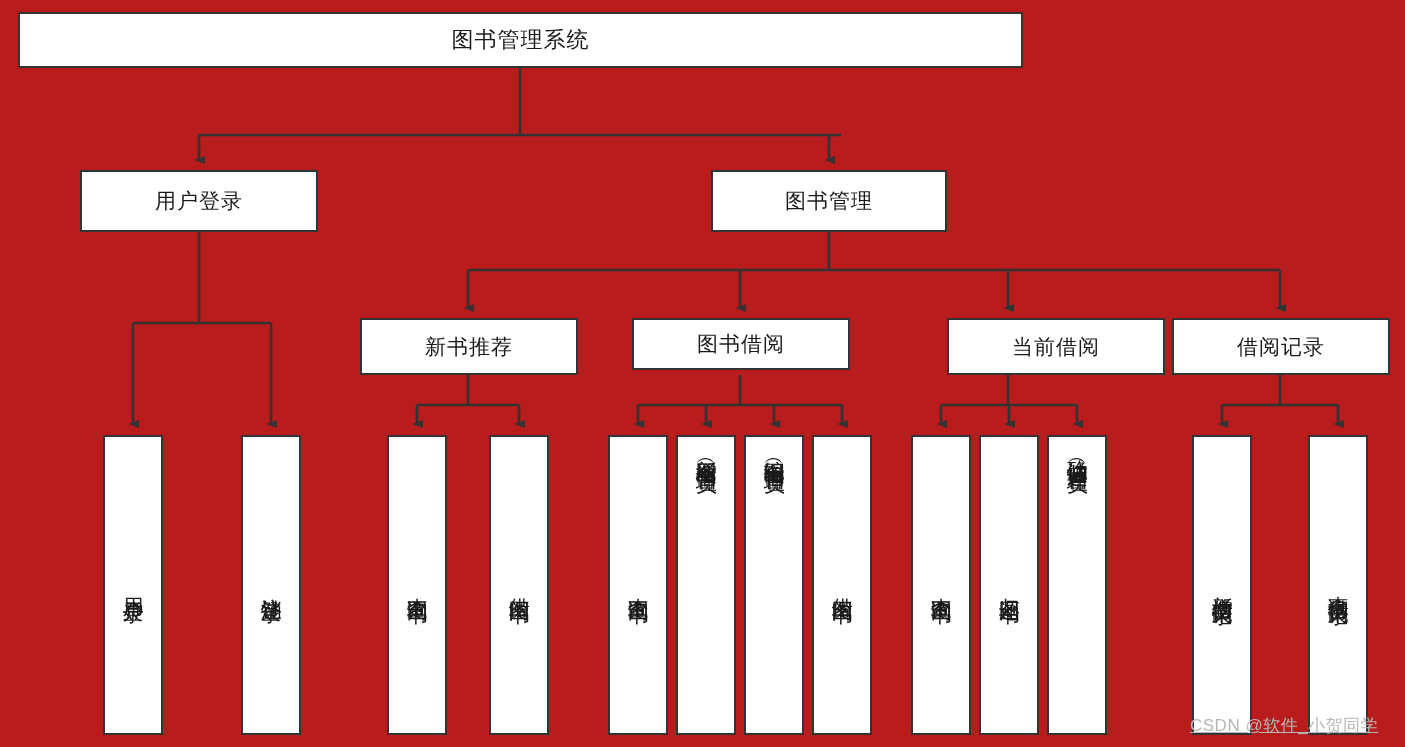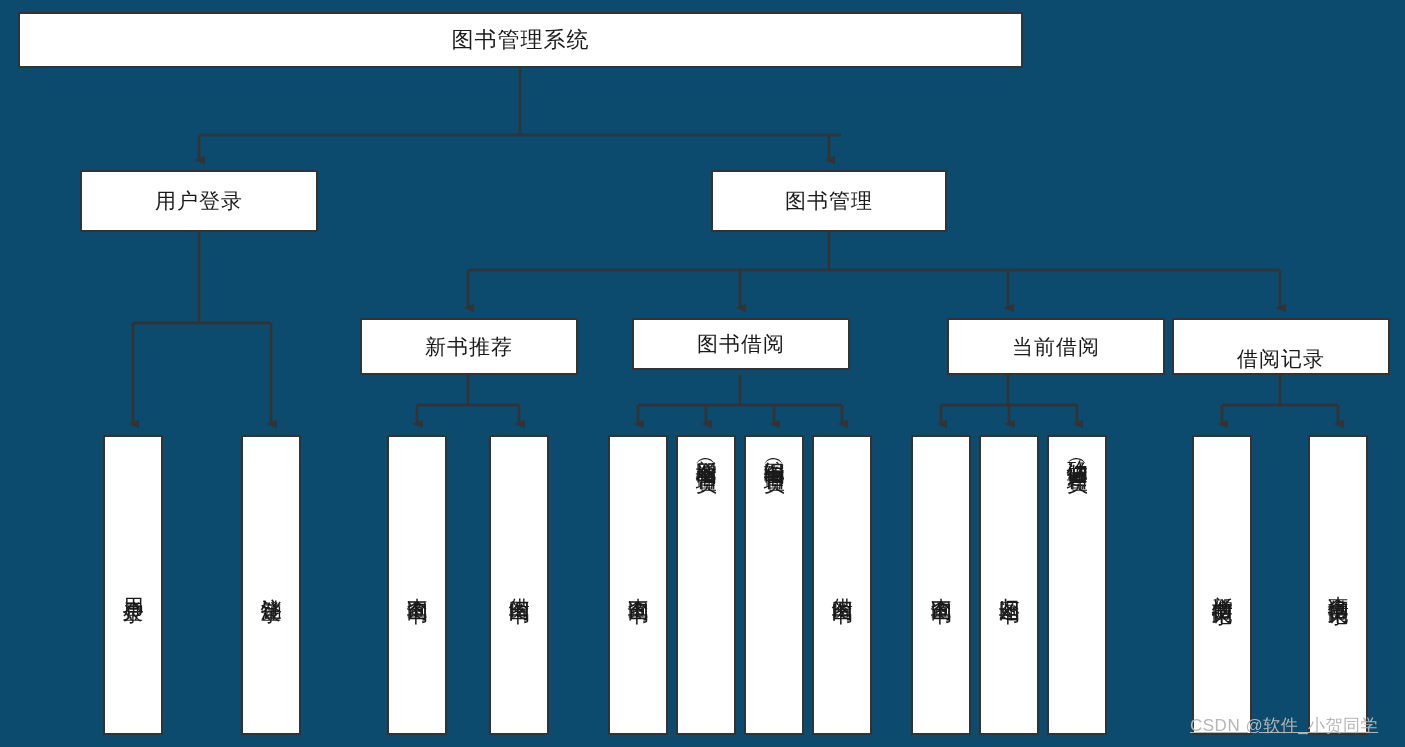--- a/index.html
+++ b/index.html
@@ -8,21 +8,21 @@
     padding: 0;
     background: #ffffff;
   }
   body {
     font-family: "Liberation Sans", "DejaVu Sans", sans-serif;
   }
   #canvas {
     position: relative;
     width: 1405px;
     height: 747px;
-    background: #0c4a6e;
+    background: #b91c1c;
     overflow: hidden;
   }
   svg.edges {
     position: absolute;
     left: 0;
     top: 0;
     width: 1405px;
     height: 747px;
     pointer-events: none;
   }
@@ -140,21 +140,21 @@
 
   <div class="node horiz" style="left:711px; top:170px; width:236px; height:62px;">
     <span>图书管理</span>
   </div>
   <div class="node horiz" style="left:632px; top:318px; width:218px; height:52px;">
     <span>图书借阅</span>
   </div>
   <div class="node horiz" style="left:900px; top:318px; width:218px; height:57px;margin-left:47px;">
     <span>当前借阅</span>
   </div>
-  <div class="node horiz" style="left:1172px; top:318px; width:218px; height:57px;align-items:flex-end;">
+  <div class="node horiz" style="left:1172px; top:318px; width:218px; height:57px;">
     <span>借阅记录</span>
   </div>
 
   <div class="node leaf centered" style="left:103px; top:435px; width:60px; height:300px;">
     <span class="vtext">用户登录</span>
   </div>
   <div class="node leaf centered" style="left:241px; top:435px; width:60px; height:300px;">
     <span class="vtext">注销登录</span>
   </div>
 

